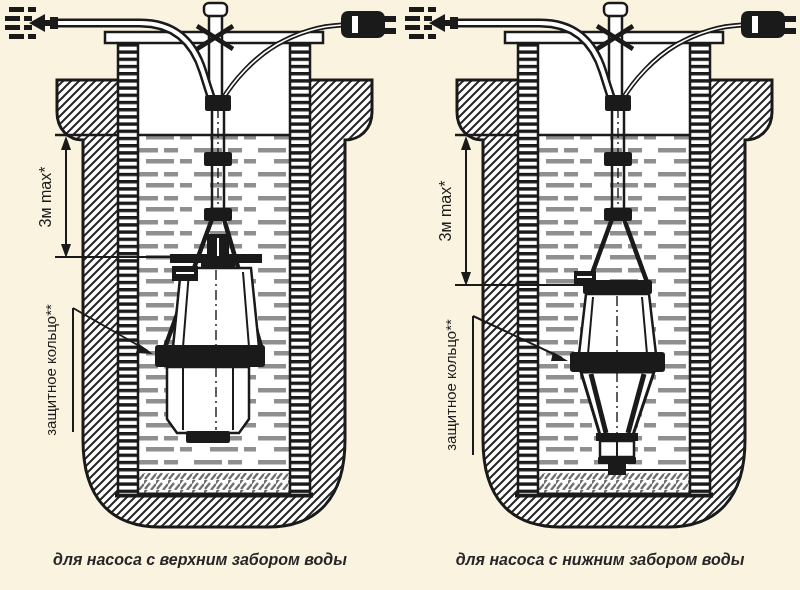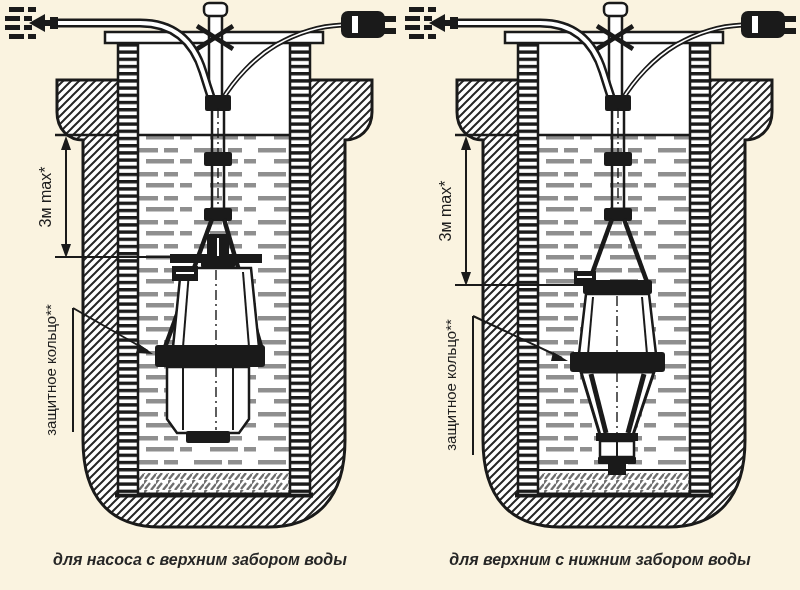--- a/index.html
+++ b/index.html
@@ -192,16 +192,16 @@
         <text class="svgtext" transform="translate(51,211) rotate(-90)" text-anchor="middle">3м max*</text>
       </g>
 
       <g>
         <line x1="73" y1="316" x2="73" y2="455" class="ln" stroke-width="2"></line>
         <line x1="73" y1="316" x2="162" y2="358" class="ln" stroke-width="2"></line>
         <polygon points="168,361 153,352 151,361" class="blk"></polygon>
         <text class="svgtext-small" transform="translate(56,385) rotate(-90)" text-anchor="middle">защитное кольцо**</text>
       </g>
     </svg>
-    <div class="caption">для верхним с нижним забором воды</div>
+    <div class="caption">для насоса с нижним забором воды</div>
   </div>
 
 </div>
 
 </body></html>

